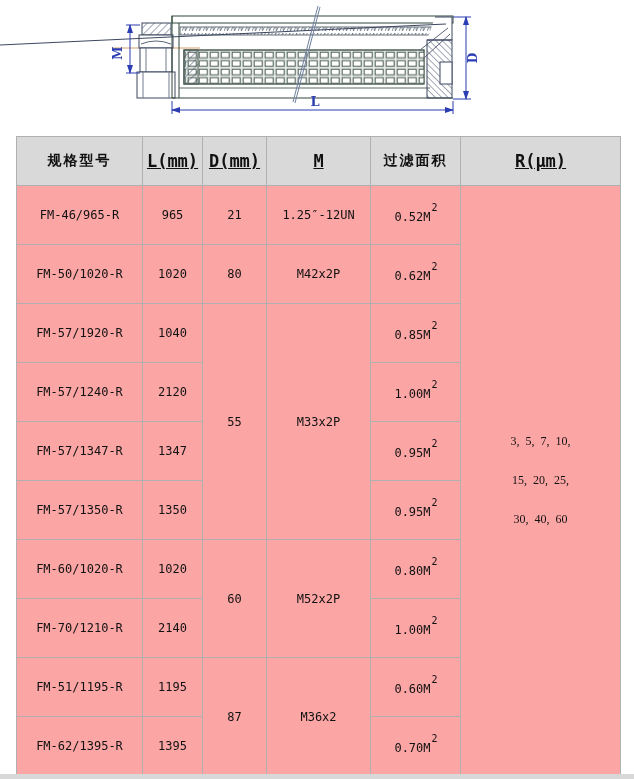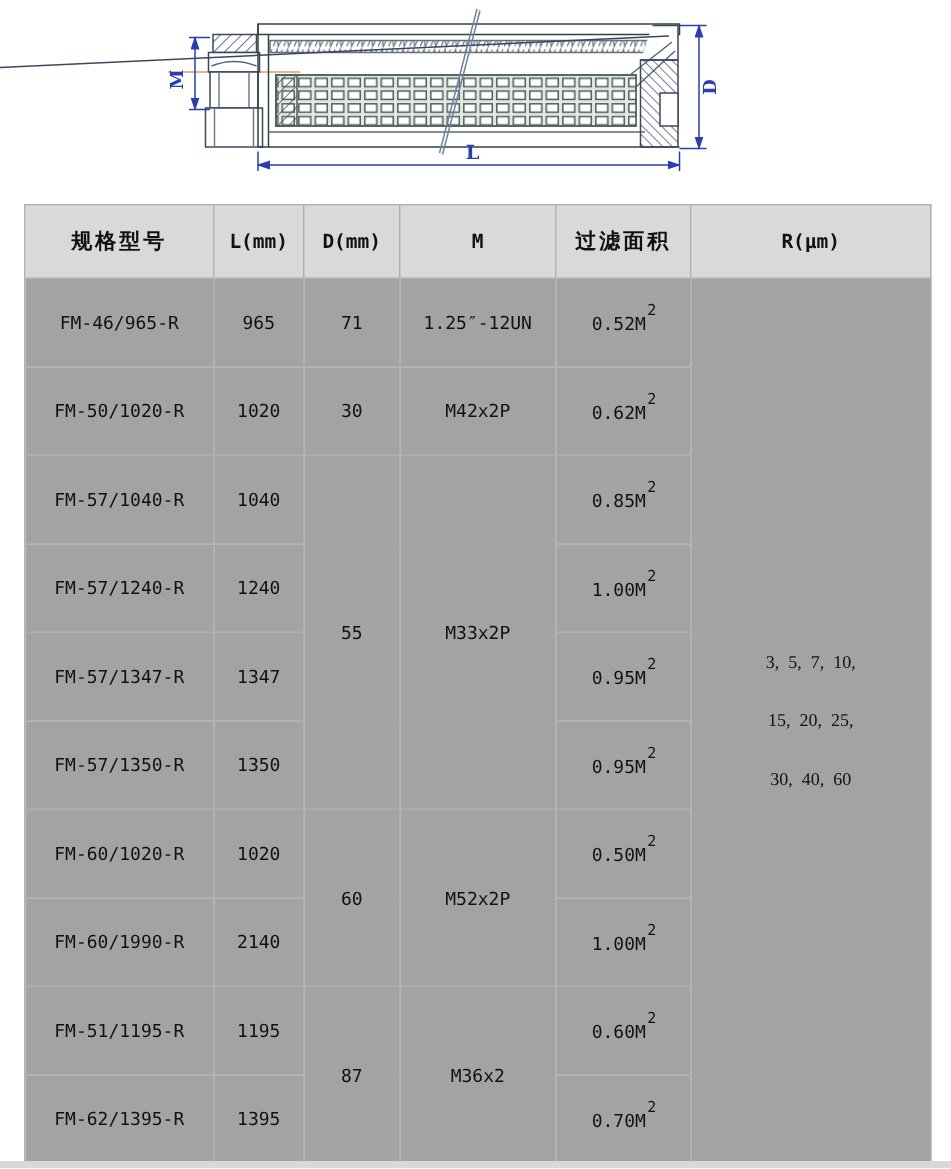--- a/index.html
+++ b/index.html
@@ -7,22 +7,22 @@
         font-family:"DejaVu Sans Mono", monospace;}
   .bottom-strip{position:absolute;left:0;bottom:0;width:634px;height:5px;background:#d8d8d8;}
   .drawing-wrap{position:absolute;left:0;top:0;width:634px;height:134px;}
 
   table.spec{position:absolute;left:16px;top:136px;width:604px;border-collapse:collapse;
              table-layout:fixed;}
   table.spec th, table.spec td{border:1px solid var(--border,#b0b0b0);text-align:center;
              vertical-align:middle;color:#111;padding:0;}
   table.spec th{background:var(--header-bg,#d9d9d9);height:48px;font-weight:bold;}
   th.zh{font-family:"DejaVu Sans", sans-serif;font-size:14px;letter-spacing:2px;}
-  th.lat{font-family:"DejaVu Sans Mono", monospace;font-size:13px;}
-  table.spec td{height:58px;font-size:12px;background:#a3a3a3;}
+  th.lat{font-family:"DejaVu Sans Mono", monospace;font-size:17px;text-decoration:underline;}
+  table.spec td{height:58px;font-size:12px;background:#fca5a5;}
   td.blue{background:var(--row-alt-bg,#e1eff9);}
   td sup{font-size:10px;position:relative;top:-5px;left:1px;}
   td.r-cell{font-size:12px;}
   .r-line{white-space:pre;line-height:39px;font-family:Liberation Serif, serif;}
   .c1{width:126px;} .c2{width:60px;} .c3{width:64px;} .c4{width:104px;} .c5{width:90px;} .c6{width:160px;}
 </style>
 </head>
 <body>
 
 <div class="page">
@@ -129,67 +129,67 @@
         <th class="lat">D(mm)</th>
         <th class="lat">M</th>
         <th class="zh">过滤面积</th>
         <th class="lat">R(μm)</th>
       </tr>
     </thead>
     <tbody>
       <tr>
         <td>FM-46/965-R</td>
         <td>965</td>
-        <td>71</td>
+        <td>21</td>
         <td>1.25″-12UN</td>
         <td><span>0.52M</span><sup>2</sup></td>
         <td class="r-cell" rowspan="10">
           <div class="r-line">3,  5,  7,  10,</div>
           <div class="r-line">15,  20,  25,</div>
           <div class="r-line">30,  40,  60</div>
         </td>
       </tr>
       <tr>
         <td class="blue">FM-50/1020-R</td>
         <td class="blue">1020</td>
-        <td class="blue">30</td>
+        <td class="blue">80</td>
         <td class="blue">M42x2P</td>
         <td class="blue"><span>0.62M</span><sup>2</sup></td>
       </tr>
       <tr>
-        <td>FM-57/1040-R</td>
+        <td>FM-57/1920-R</td>
         <td>1040</td>
         <td rowspan="4">55</td>
         <td rowspan="4">M33x2P</td>
         <td><span>0.85M</span><sup>2</sup></td>
       </tr>
       <tr>
         <td class="blue">FM-57/1240-R</td>
-        <td class="blue">1240</td>
+        <td class="blue">2120</td>
         <td class="blue"><span>1.00M</span><sup>2</sup></td>
       </tr>
       <tr>
         <td>FM-57/1347-R</td>
         <td>1347</td>
         <td><span>0.95M</span><sup>2</sup></td>
       </tr>
       <tr>
         <td class="blue">FM-57/1350-R</td>
         <td class="blue">1350</td>
         <td class="blue"><span>0.95M</span><sup>2</sup></td>
       </tr>
       <tr>
         <td>FM-60/1020-R</td>
         <td>1020</td>
         <td rowspan="2">60</td>
         <td rowspan="2">M52x2P</td>
-        <td><span>0.50M</span><sup>2</sup></td>
-      </tr>
-      <tr>
-        <td class="blue">FM-60/1990-R</td>
+        <td><span>0.80M</span><sup>2</sup></td>
+      </tr>
+      <tr>
+        <td class="blue">FM-70/1210-R</td>
         <td class="blue">2140</td>
         <td class="blue"><span>1.00M</span><sup>2</sup></td>
       </tr>
       <tr>
         <td>FM-51/1195-R</td>
         <td>1195</td>
         <td rowspan="2">87</td>
         <td rowspan="2">M36x2</td>
         <td><span>0.60M</span><sup>2</sup></td>
       </tr>

